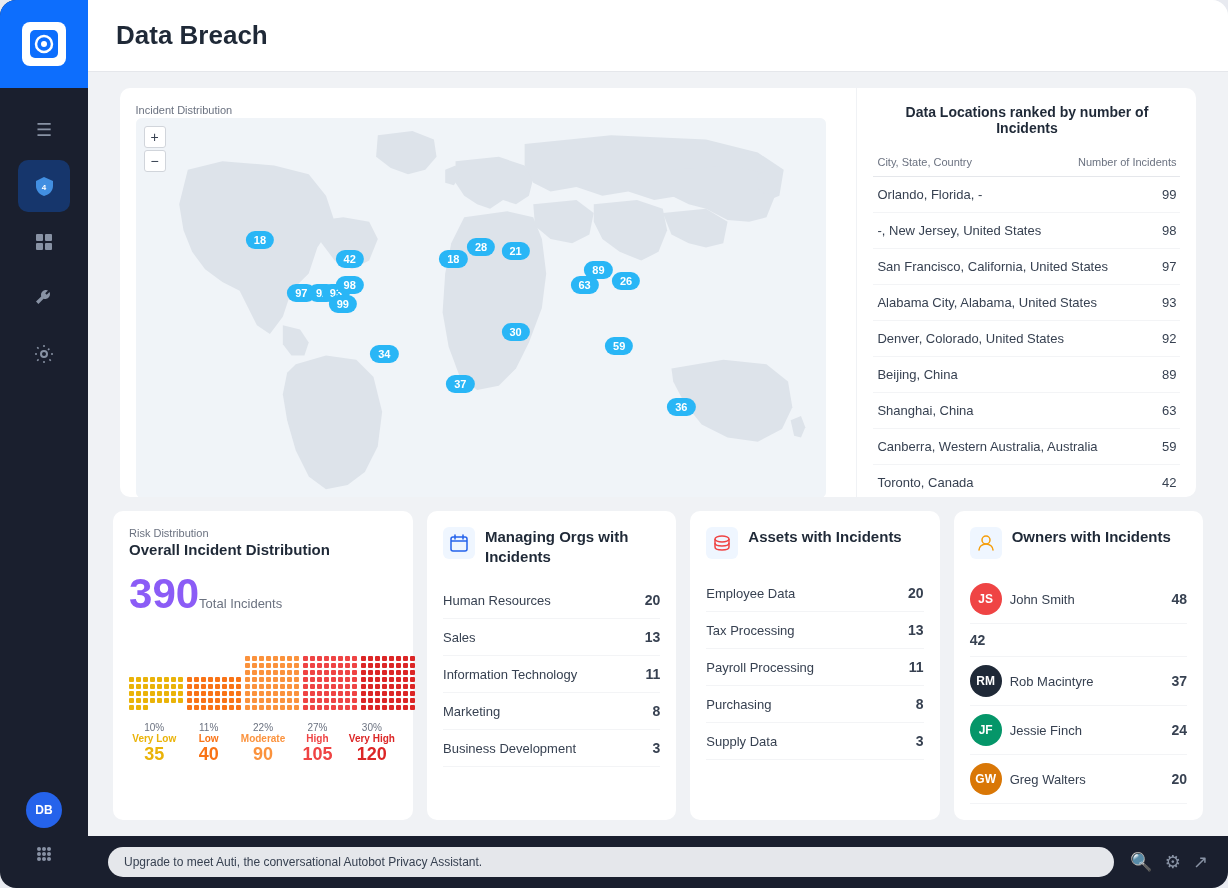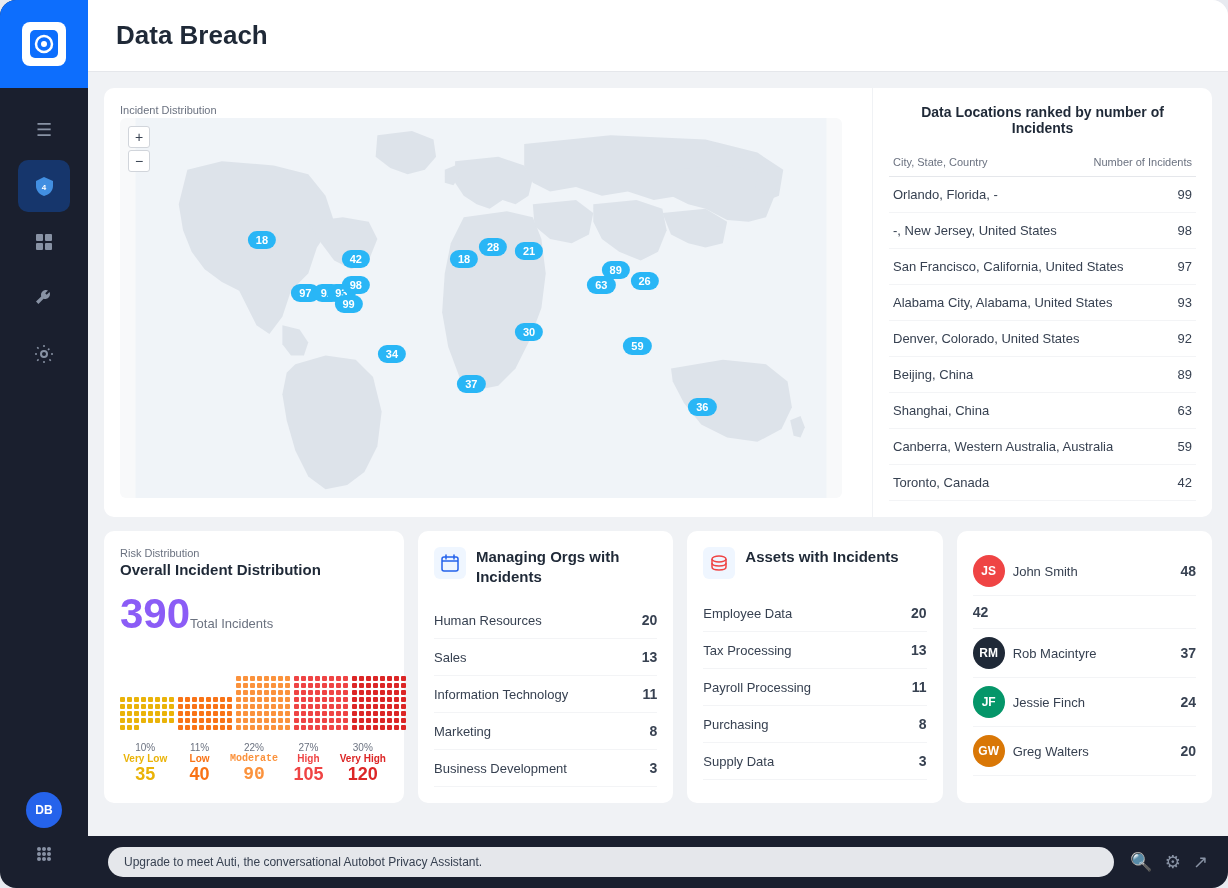--- a/index.html
+++ b/index.html
@@ -127,20 +127,21 @@
       color: #1f2937;
     }
 
     .content-area {
       flex: 1;
       padding: 16px;
       overflow: auto;
       display: flex;
       flex-direction: column;
       gap: 14px;
+      align-items: center;
     }
 
     
     .top-panel {
       display: flex;
       gap: 14px;
       background: white;
       border-radius: 10px;
       overflow: hidden;
     }
@@ -340,21 +341,21 @@
       font-weight: 600;
     }
 
     .risk-count {
       font-size: 18px;
       font-weight: 700;
     }
 
     .risk-vlow { color: #eab308; }
     .risk-low { color: #f97316; }
-    .risk-mod { color: #fb923c; font-family: Liberation Mono, monospace; }
+    .risk-mod { color: #fb923c; }
     .risk-high { color: #ef4444; }
     .risk-vhigh { color: #dc2626; }
 
     
     .orgs-panel {
       background: white;
       border-radius: 10px;
       padding: 16px;
       flex: 1;
     }
@@ -592,21 +593,21 @@
               <path d="M620,290 L680,280 L730,285 L755,305 L760,335 L748,360 L720,375 L685,370 L655,355 L635,330 L622,305 Z" fill="#dde3ea"></path>
 
               <path d="M758,350 L770,345 L775,358 L770,370 L762,368 Z" fill="#dde3ea"></path>
 
               <path d="M280,20 L320,15 L345,25 L348,45 L335,60 L315,65 L295,58 L278,45 Z" fill="#dde3ea"></path>
 
               <path d="M358,60 L370,55 L375,68 L368,78 L358,75 Z" fill="#dde3ea"></path>
             </svg>
 
             
-            <div id="map-pins-container" style="position:absolute;top:0;left:12px;width:100%;height:100%;">
+            <div id="map-pins-container" style="position:absolute;top:0;left:0;width:100%;height:100%;">
             <div class="map-pin" style="left: 18%; top: 32%;">18</div>
                 <div class="map-pin" style="left: 31%; top: 37%;">42</div>
                 <div class="map-pin" style="left: 24%; top: 46%;">97</div>
                 <div class="map-pin" style="left: 27%; top: 46%;">92</div>
                 <div class="map-pin" style="left: 29%; top: 46%;">93</div>
                 <div class="map-pin" style="left: 31%; top: 44%;">98</div>
                 <div class="map-pin" style="left: 30%; top: 49%;">99</div>
                 <div class="map-pin" style="left: 46%; top: 37%;">18</div>
                 <div class="map-pin" style="left: 50%; top: 34%;">28</div>
                 <div class="map-pin" style="left: 55%; top: 35%;">21</div>
@@ -1061,20 +1062,30 @@
                 <span class="data-row-count">8</span>
               </div>
               <div class="data-row">
                 <span class="data-row-label">Supply Data</span>
                 <span class="data-row-count">3</span>
               </div>
             </div>
         </div>
 
         <div class="owners-panel">
+          <div class="panel-header">
+            <div class="panel-icon">
+              <svg width="18" height="18" viewBox="0 0 18 18" fill="none">
+                <circle cx="9" cy="6" r="4" stroke="#f59e0b" stroke-width="1.5" fill="none"></circle>
+                <path d="M2 16c0-3.3 3.1-6 7-6s7 2.7 7 6" stroke="#f59e0b" stroke-width="1.5" stroke-linecap="round" fill="none"></path>
+              </svg>
+            </div>
+            <div class="panel-title">Owners with
+Incidents</div>
+          </div>
           <div id="owners-list">
               <div class="owner-row">
       <div class="owner-info">
         <div class="owner-avatar" style="background:#ef4444">JS</div>
         <span class="owner-name">John Smith</span>
       </div>
       <span class="owner-count">48</span>
     </div>
               <div class="owner-row">
       <span class="owner-count">42</span>

